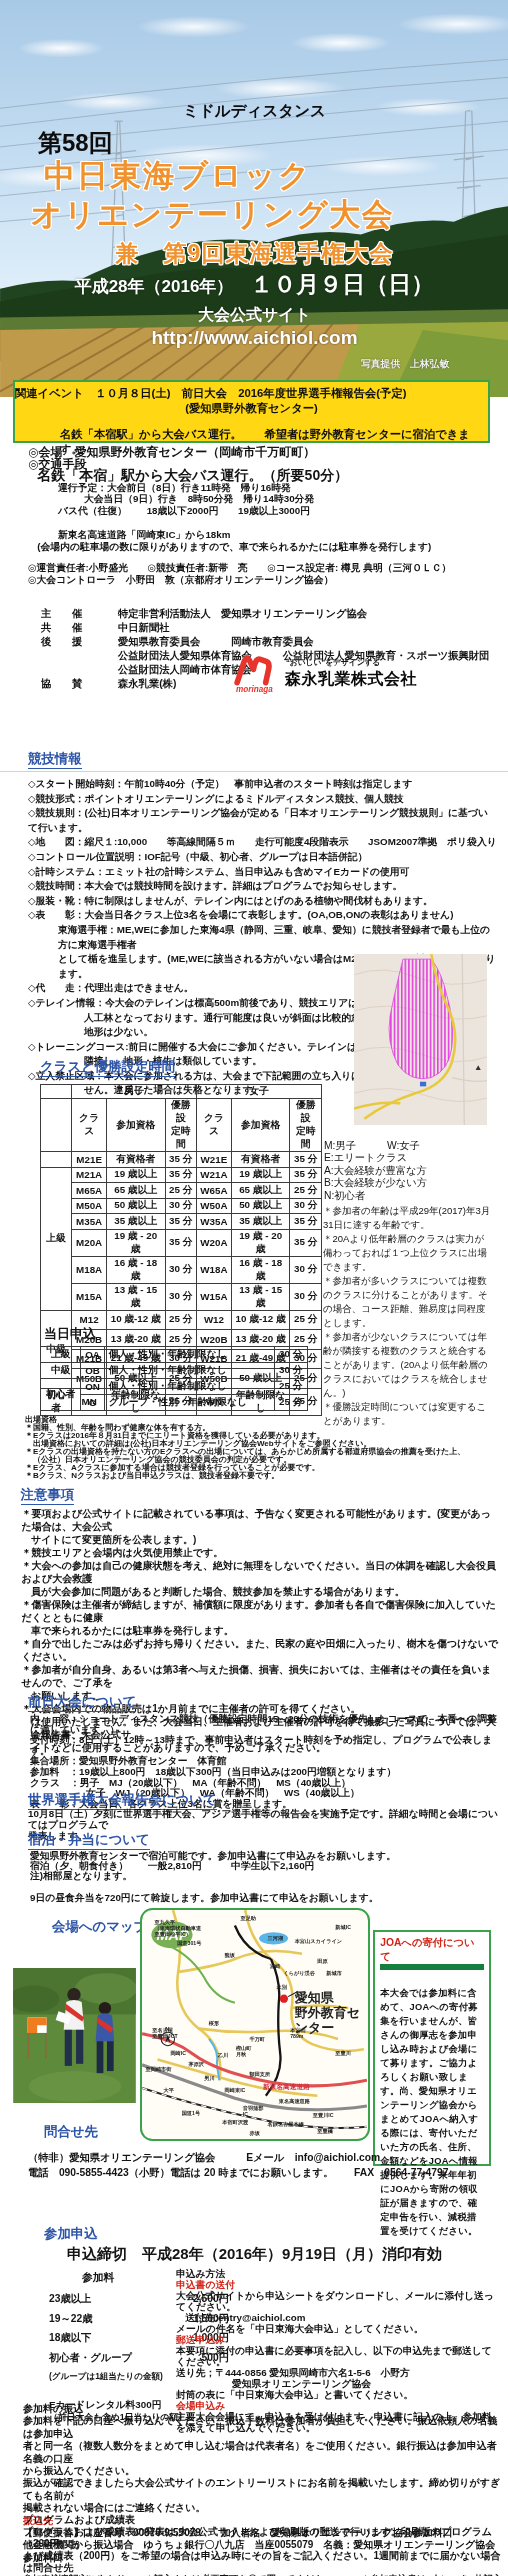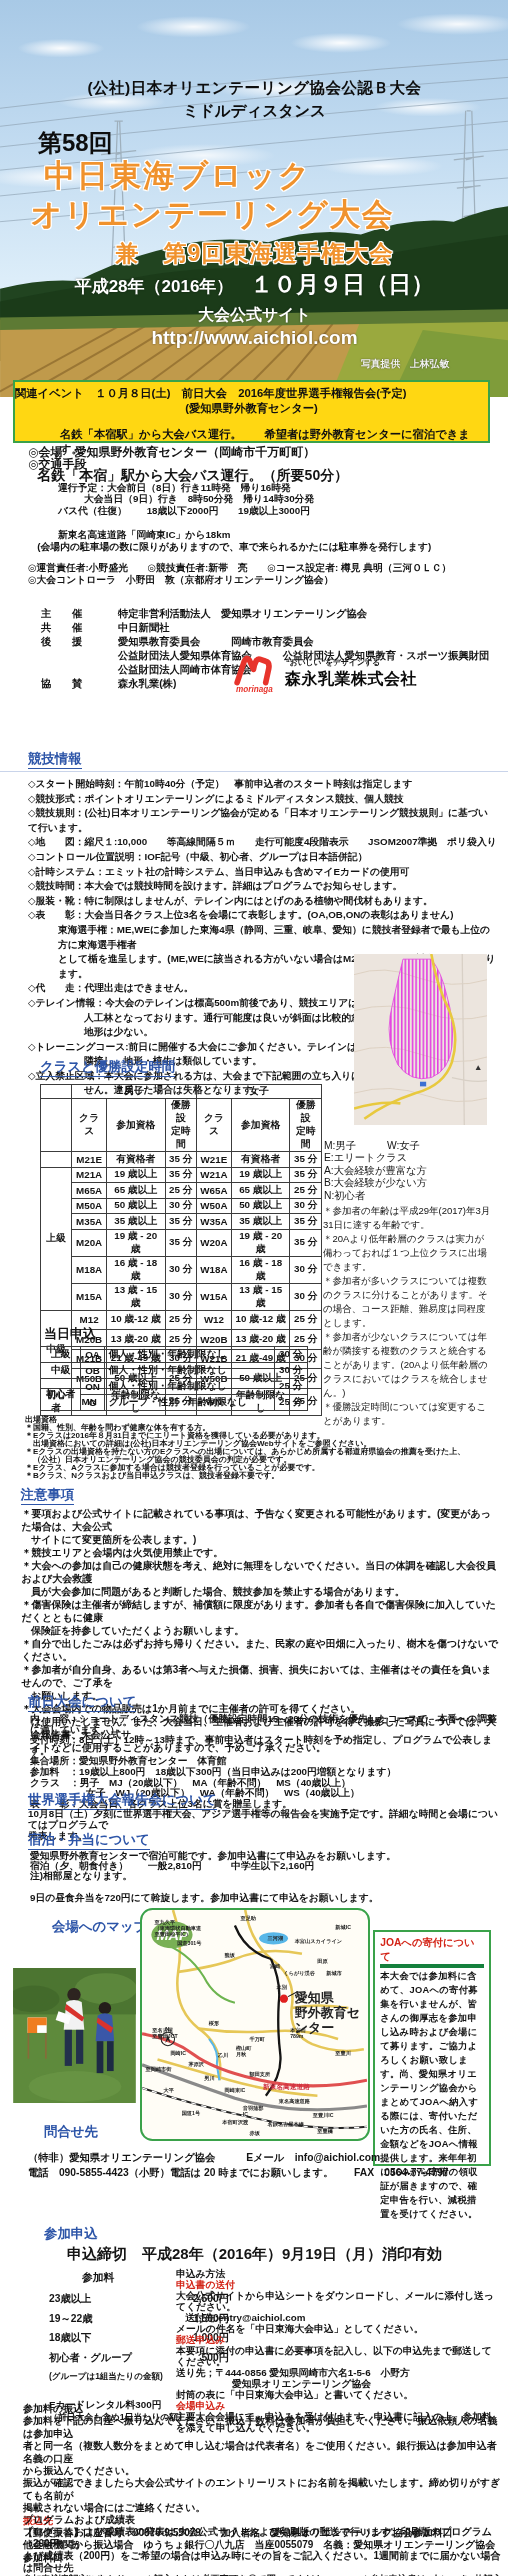--- a/index.html
+++ b/index.html
@@ -49,21 +49,21 @@
   table.grid td{border:0.8px solid #3c3c3c;text-align:center;font-size:9.8px;padding:0 2.1px;white-space:pre-line}
   table.grid td.tl{text-align:left;padding-left:4.1px}
   table.plain{border-collapse:collapse}
   table.plain td{font-size:10.3px;text-align:left;vertical-align:top;padding:0}
   td.role{width:77px}
   .mlab{position:absolute;font-size:5.2px;line-height:1.15;color:#222;white-space:pre-line;transform:translate(-1px,-1px)}
   .mlab.big{font-size:13px;font-weight:bold}
   .mlab.mid{font-size:6.7px}
   .mlab.red{color:#d03040}
   #joabox{left:373px;top:1930px;width:118px;height:236px;border:2.6px solid #3aa24a;box-sizing:border-box;background:#fff;padding:4.1px 5.2px}
-  #joabox .jt{color:#d32417;font-size:10.3px;border-bottom:4px solid #15803d;display:inline-block;margin-bottom:1px}
+  #joabox .jt{color:#d32417;font-size:10.3px;border-bottom:6px solid #15803d;display:inline-block;margin-bottom:16px}
   #joabox .jb{font-size:9.3px;line-height:14px;letter-spacing:0.3px}
   #mapbox{left:140px;top:1908px;width:230px;height:233px;border:2.6px solid #3aa24a;border-radius:12.4px;box-sizing:border-box;background:#fffdf6;overflow:hidden}
   #terrain{left:354px;top:954px;width:133px;height:171px;background:#ece5de;overflow:hidden}
   #photo{left:13px;top:1968px;width:123px;height:135px;overflow:hidden}
   .feeL{width:108px;font-size:11.3px}
   .feeP{width:72px;font-size:11.3px;text-align:right !important}
 </style>
 </head>
 <body>
 
@@ -99,21 +99,20 @@
           <path d="M250,770 L450,624"></path>
           <path d="M320,770 L500,626"></path>
         <path d="M390,770 L550,626"></path>
           <path d="M460,770 L600,628"></path>
           <path d="M530,770 L645,628"></path>
       </g>
       <path d="M640,770 L700,620 L987,620 L987,770 Z" fill="#9aa93e"></path>
       <path d="M760,770 L820,640 L987,660 L987,770 Z" fill="#7f9c3a"></path>
       <path d="M0,616 L987,600 L987,624 L0,640 Z" fill="#5d7a34"></path>
     </svg>
-    <div class="abs ln hero-assoc">(公社)日本オリエンテーリング協会公認Ｂ大会</div>
     <div class="abs ln hero-sub">ミドルディスタンス</div>
     <div class="abs ln hero-ed">第58回</div>
     <div class="abs ln hero-t1 t-or">中日東海ブロック</div>
     <div class="abs ln hero-t2 t-or">オリエンテーリング大会</div>
     <div class="abs ln hero-t3 t-or">兼　第9回東海選手権大会</div>
     <div class="abs hero-date"><span>平成28年（2016年）</span>　<b>１０月９日（日）</b></div>
     <div class="abs ln hero-site">大会公式サイト</div>
     <div class="abs ln hero-url">http://www.aichiol.com</div>
     <div class="abs ln hero-credit">写真提供　上林弘敏</div>
   </div>
@@ -420,21 +419,21 @@
     </div>
 
   <div class="abs sec" style="left:20.6px;top:1487px">注意事項</div>
   <div class="abs blk" style="left:21.6px;top:1507px;width:479px;font-size:10px;line-height:13px">
       <div class="ln">＊要項および公式サイトに記載されている事項は、予告なく変更される可能性があります。(変更があった場合は、大会公式</div>
       <div class="ln i1">サイトにて変更箇所を公表します。)</div>
       <div class="ln">＊競技エリアと会場内は火気使用禁止です。</div>
       <div class="ln">＊大会への参加は自己の健康状態を考え、絶対に無理をしないでください。当日の体調を確認し大会役員および大会救護</div>
       <div class="ln i1">員が大会参加に問題があると判断した場合、競技参加を禁止する場合があります。</div>
       <div class="ln">＊傷害保険は主催者が締結しますが、補償額に限度があります。参加者も各自で傷害保険に加入していただくとともに健康</div>
-      <div class="ln i1">保険証を持参していただくようお願いします。</div>
+      <div class="ln i1">車で来られるかたには駐車券を発行します。</div>
       <div class="ln">＊自分で出したごみは必ずお持ち帰りください。また、民家の庭や田畑に入ったり、樹木を傷つけないでください。</div>
       <div class="ln">＊参加者が自分自身、あるいは第3者へ与えた損傷、損害、損失においては、主催者はその責任を負いませんので、ご了承を</div>
       <div class="ln i1">お願いします。</div>
       <div class="ln">＊大会会場内での物品販売は1か月前までに主催者の許可を得てください。</div>
       <div class="ln i1">は使用いたしません。また、大会当日、主催者および主催者の許可を得て撮影した写真については、大会報告書、大会公式サ</div>
       <div class="ln i1">イトなどに使用することがありますので、予めご了承ください。</div>
     </div>
 
   <div class="abs sec" style="left:28px;top:1694px">前日大会について</div>
   <div class="abs blk" style="left:30px;top:1714px;width:474px;font-size:9.8px;line-height:10.6px">

